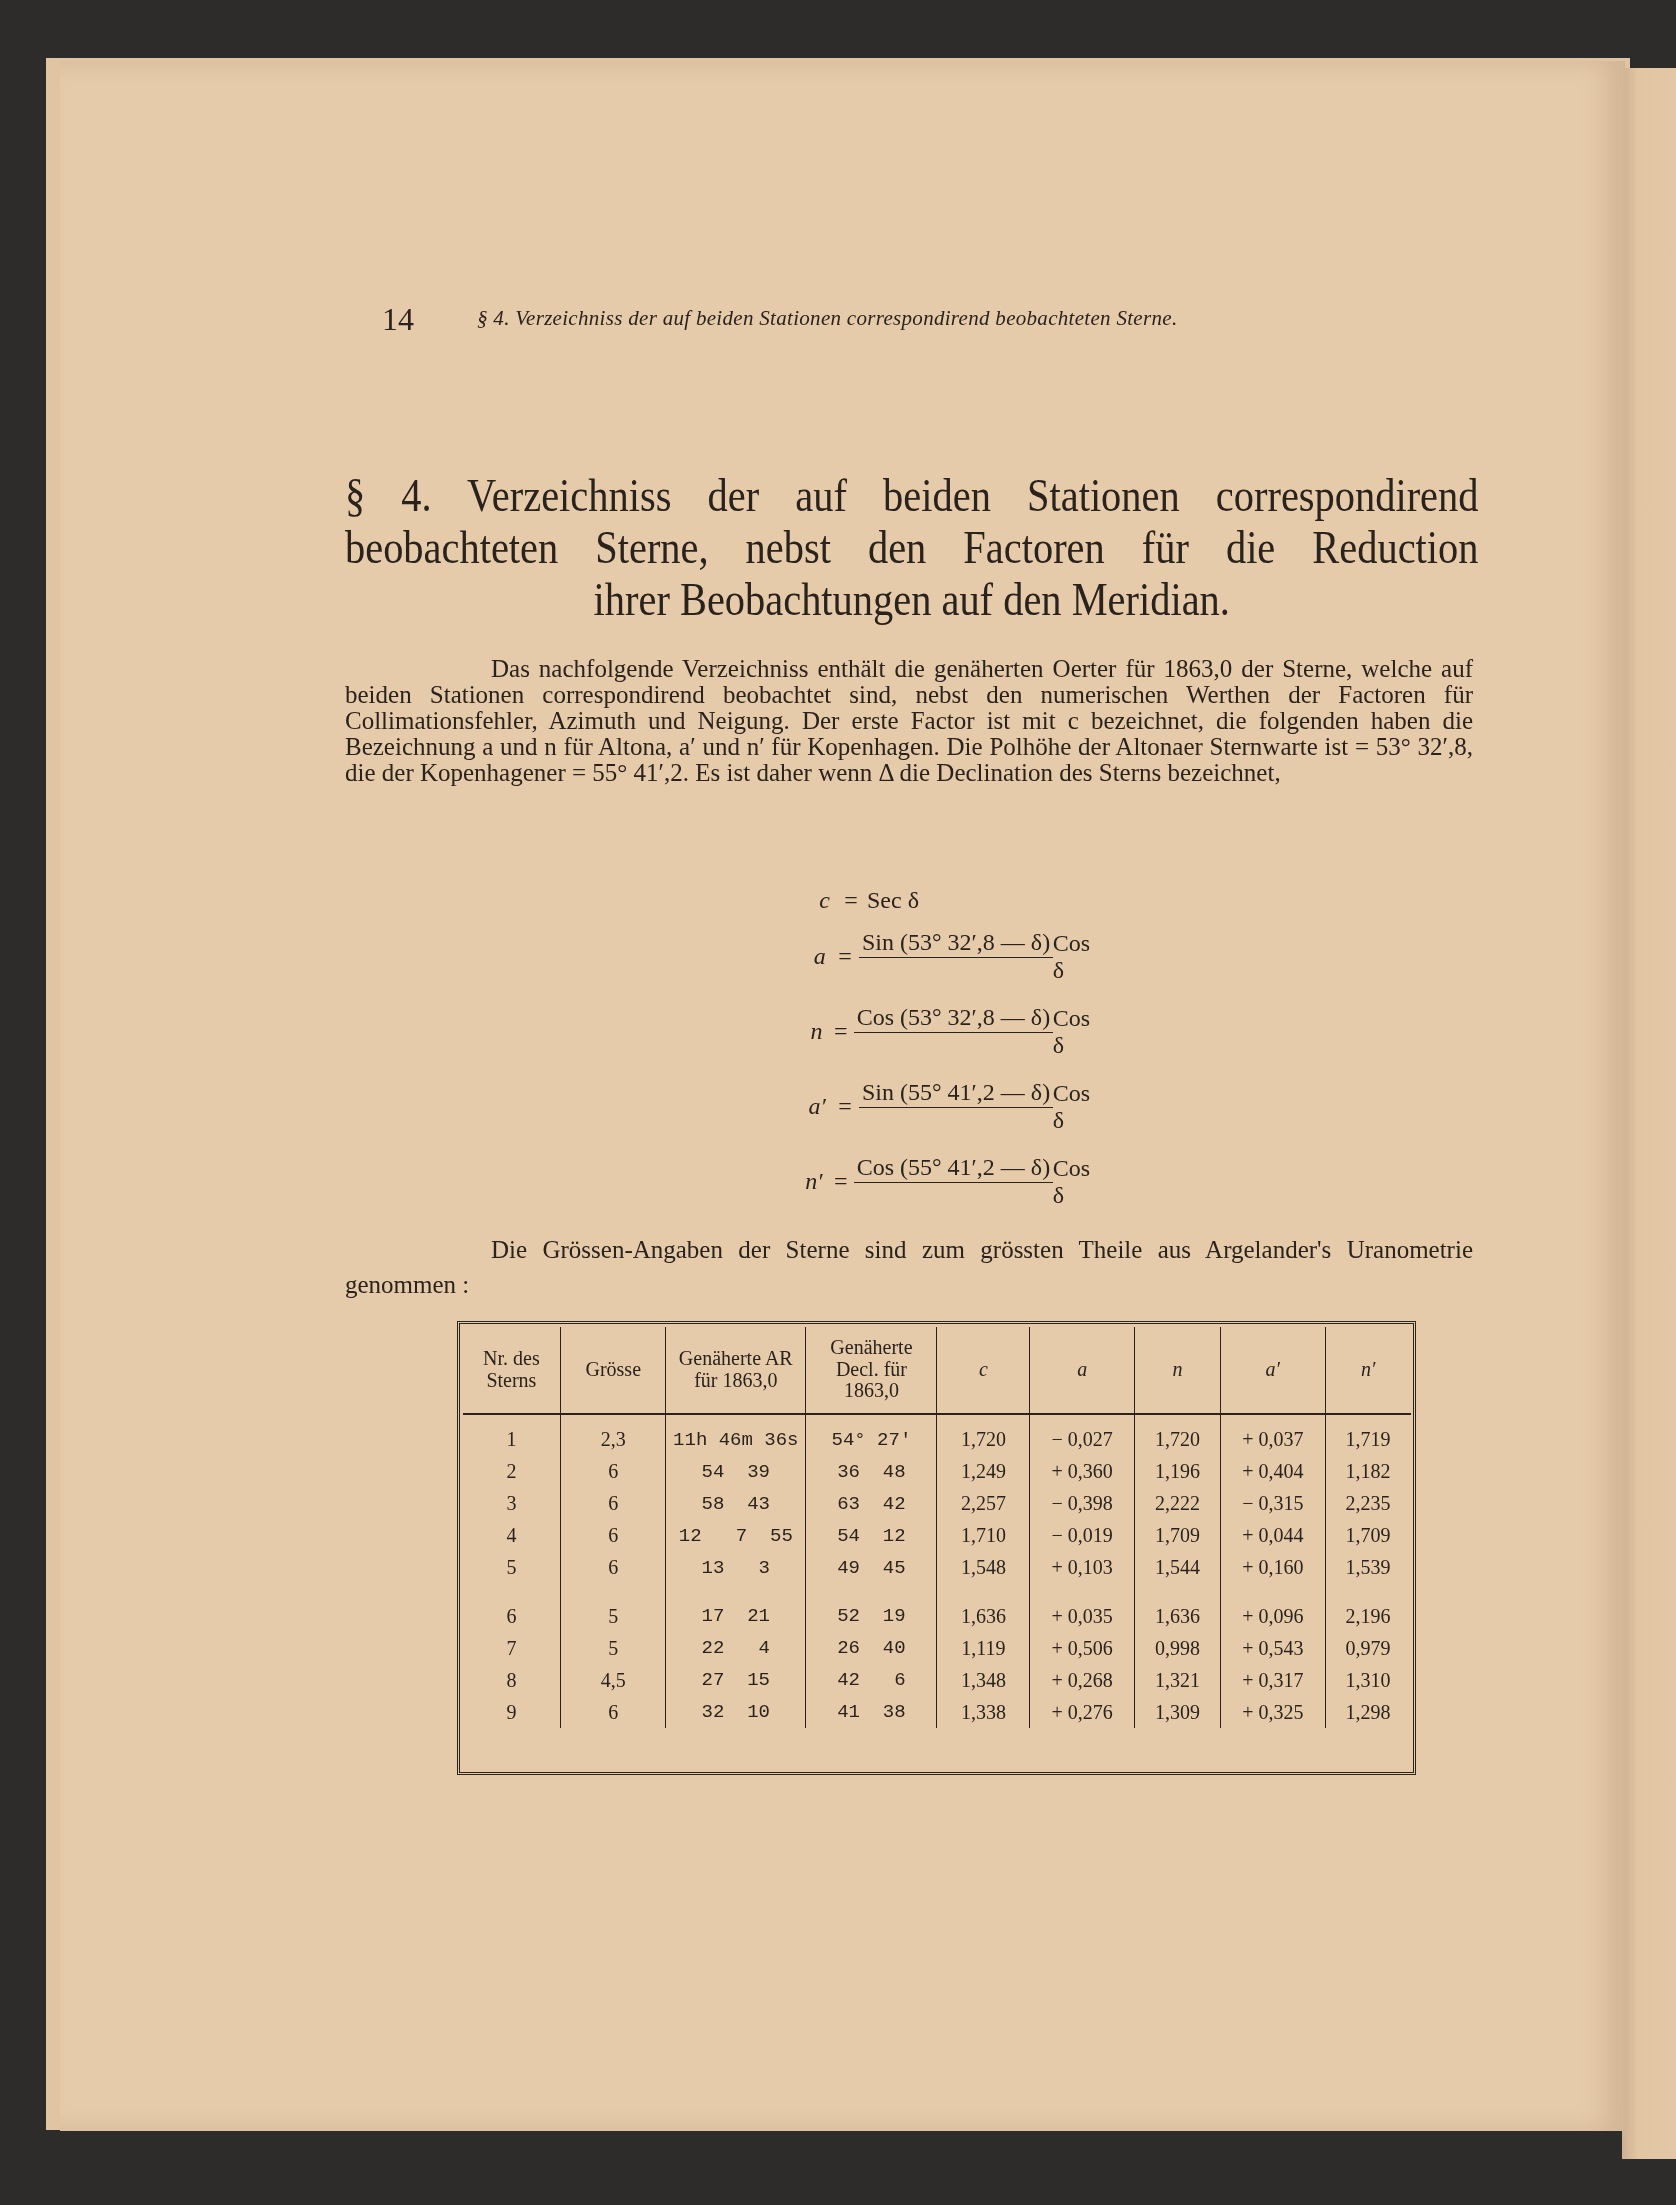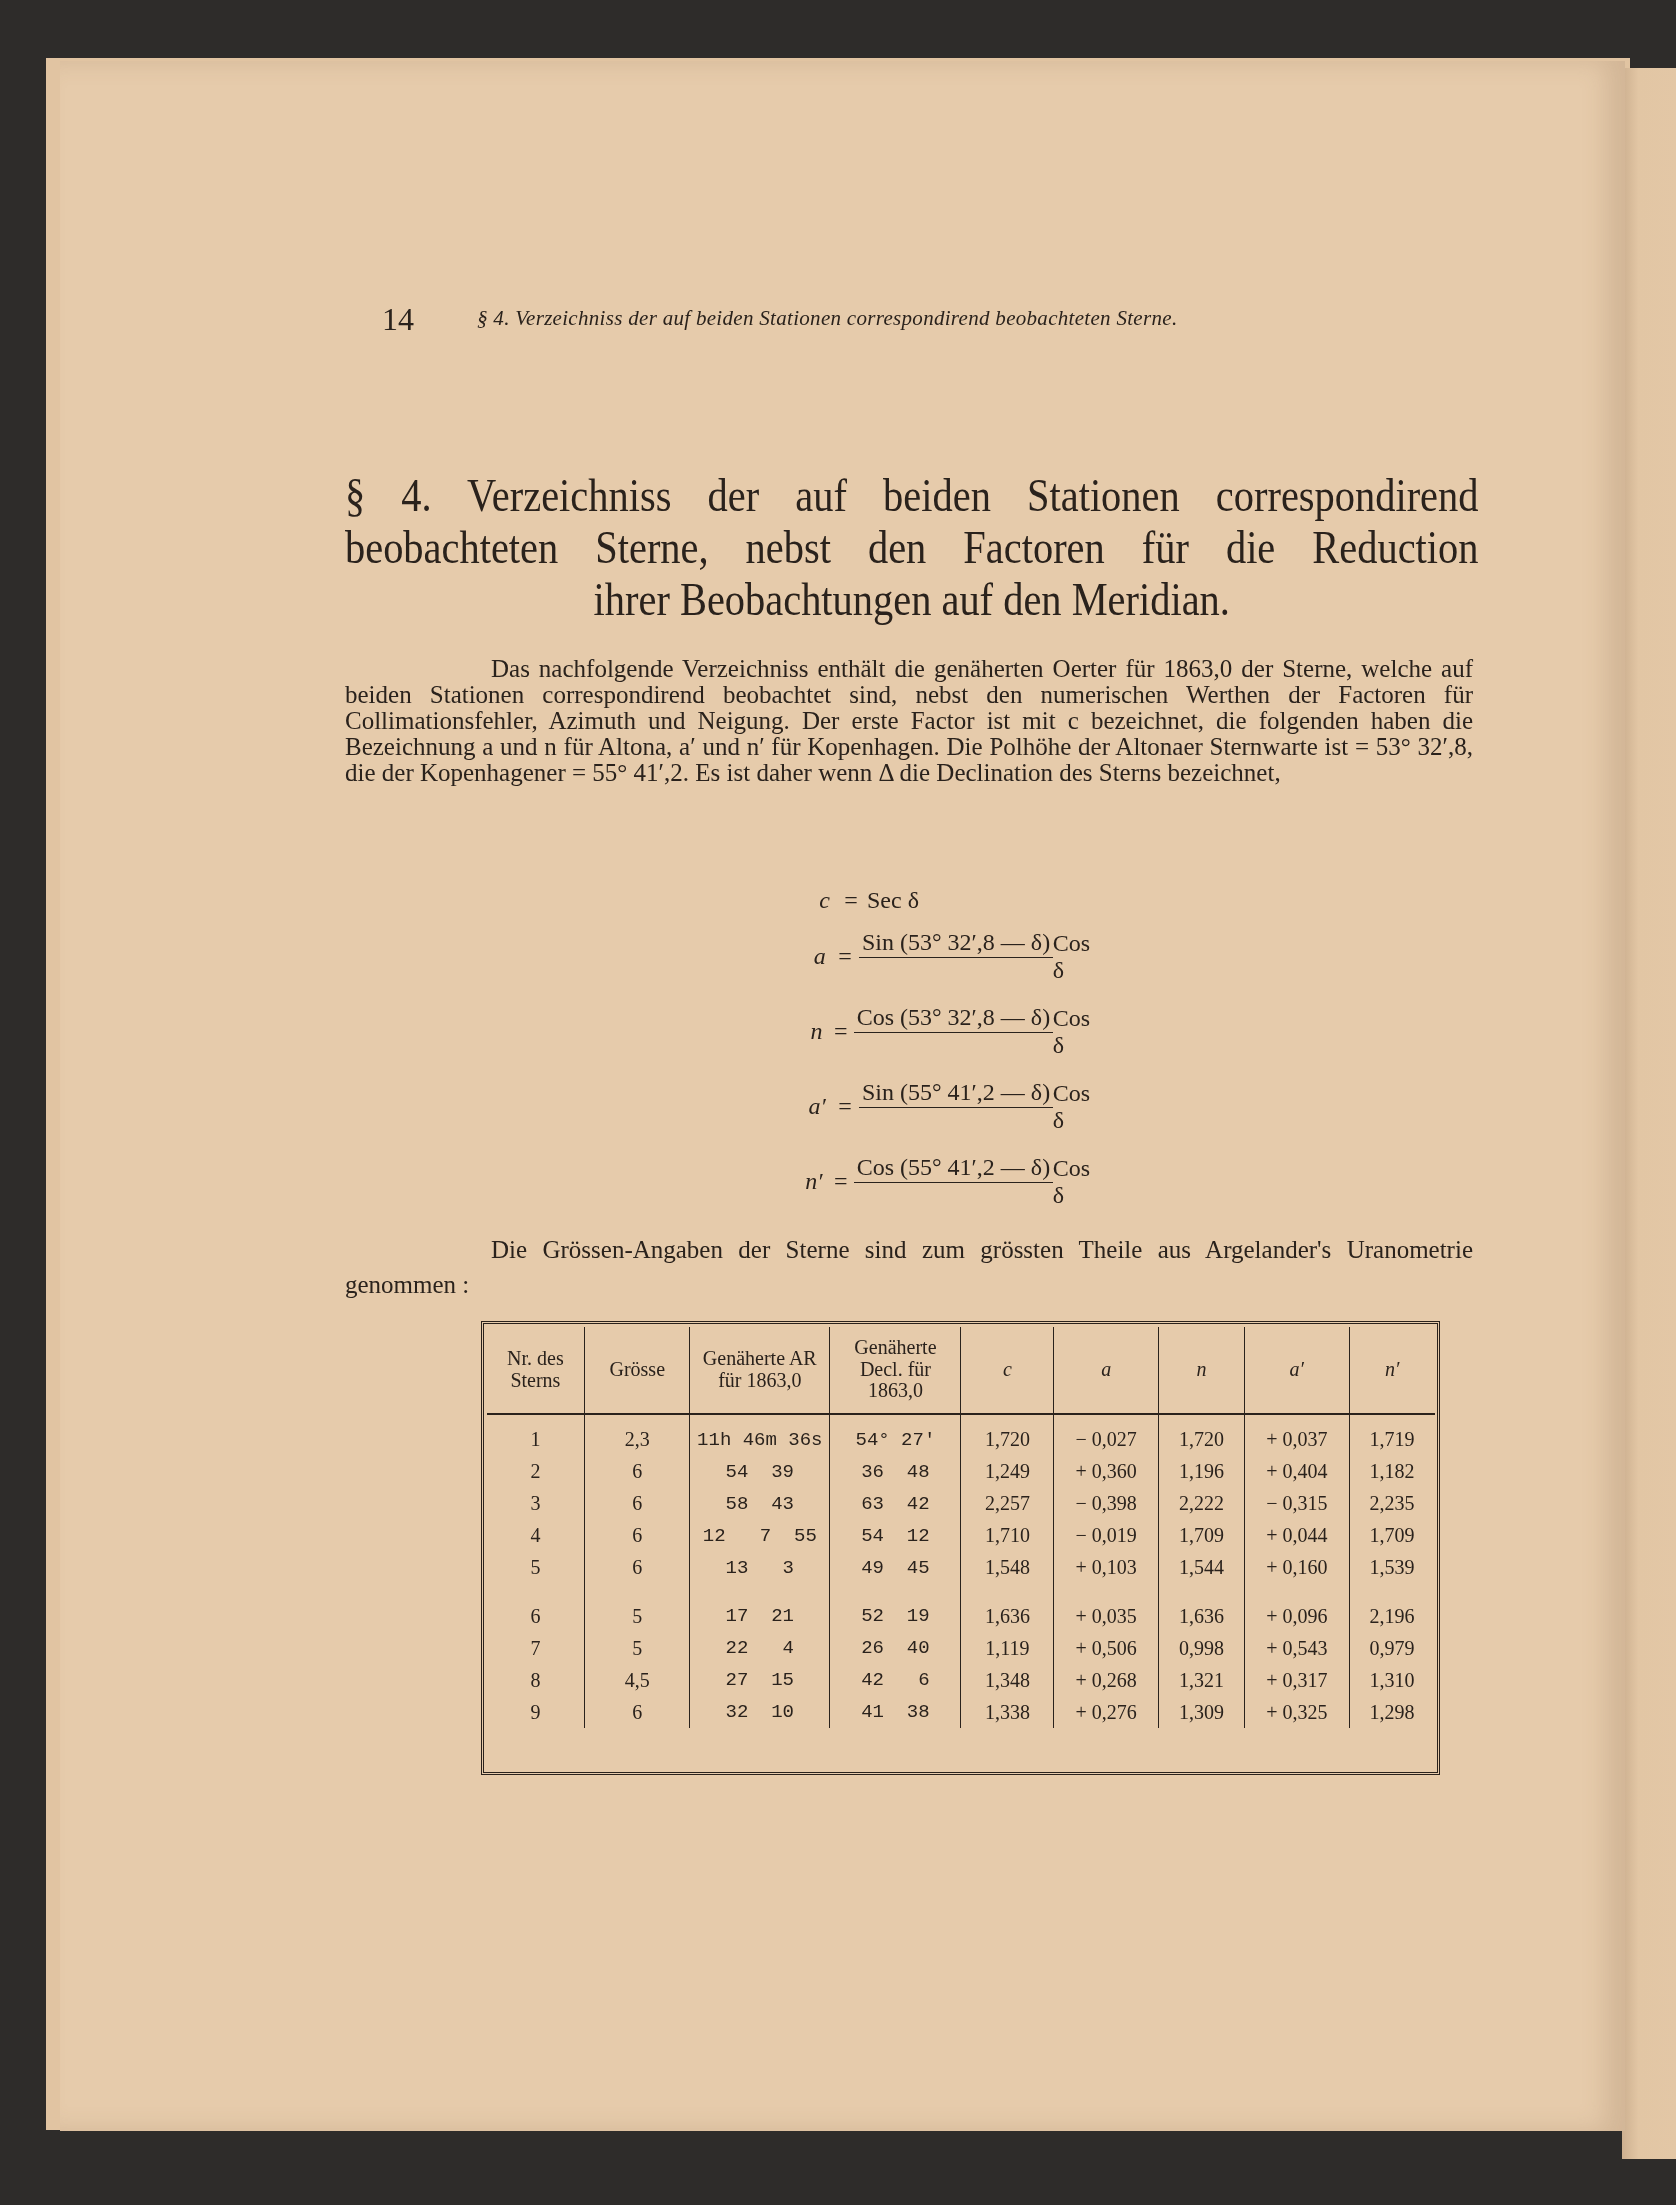--- a/index.html
+++ b/index.html
@@ -53,21 +53,21 @@
   .frac { display:inline-flex; flex-direction:row; align-items:flex-start; }
   .frac .num { border-bottom:1.3px solid #2a221c; padding:0 2.5px 1.3px; white-space:nowrap; }
   .frac .den { padding-top:1.3px; }
   .para2 {
     position:absolute; left:345px; top:1232px; width:1128px;
     font-family:"Liberation Serif", serif; font-size:25px; line-height:35px; text-align:justify;
   }
   .para2 p { margin:0; text-indent:146px; }
   .table-wrap {
     position:absolute; left:457px; top:1321px; width:948px; height:443px;
-    border:3.2px double #2a221c; padding:2.5px;margin-left:24px;
+    border:3.2px double #2a221c; padding:2.5px;
   }
   table { border-collapse:collapse; width:100%; font-family:"Liberation Serif", serif; font-size:20px; }
   th { font-weight:normal; border-left:0.6px solid #2a221c; border-bottom:2.5px solid #2a221c; height:84px; line-height:21.5px; }
   th:first-child, td:first-child { border-left:none; }
   th:nth-child(2), td:nth-child(2) { border-left:1.9px solid #2a221c; }
   th:nth-child(5), td:nth-child(5) { border-left:1.9px solid #2a221c; }
   td { border-left:0.6px solid #2a221c; text-align:center; height:32px; padding:0 6.3px; }
   tr.first td { padding-top:9px; }
   tr.gap td { padding-top:16.5px; }
   td.ar, td.decl { text-align:center; white-space:pre; font-family:"Liberation Mono", monospace; font-size:19px; }

